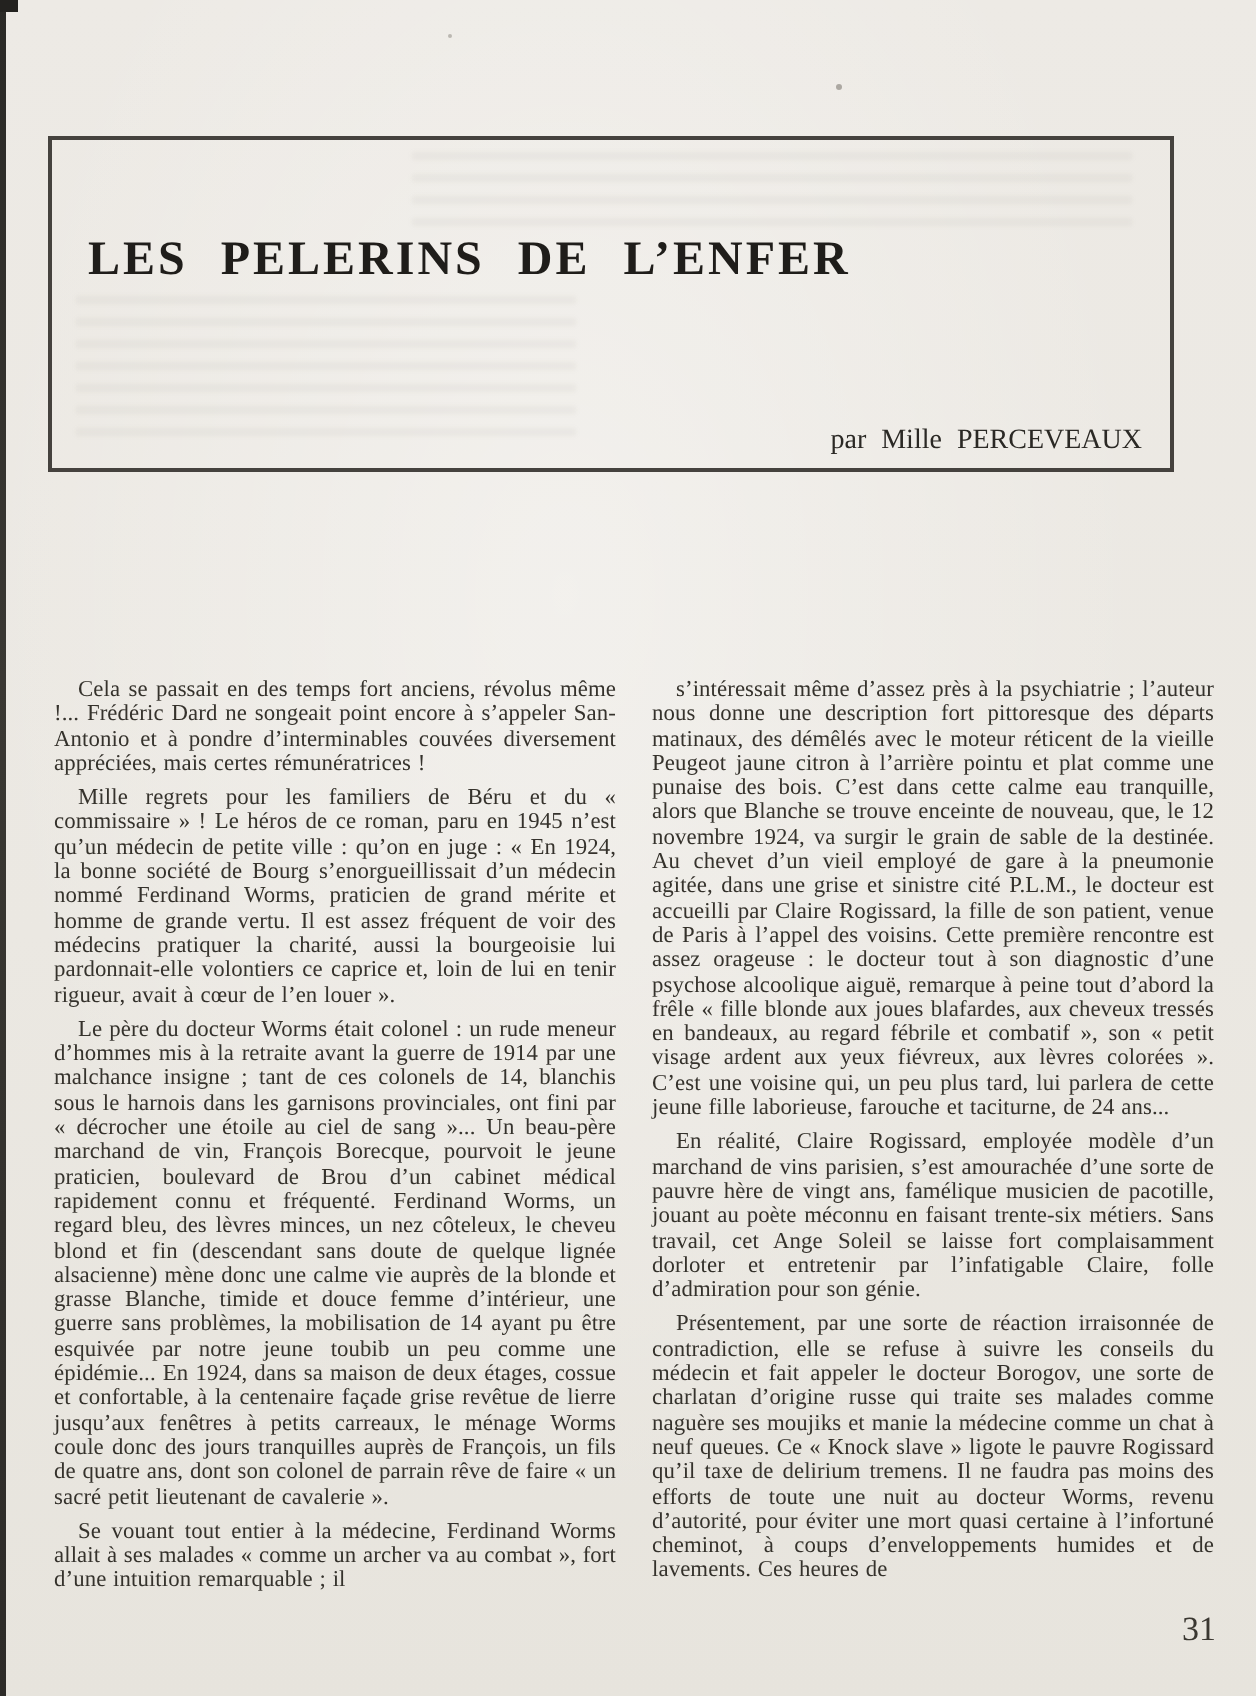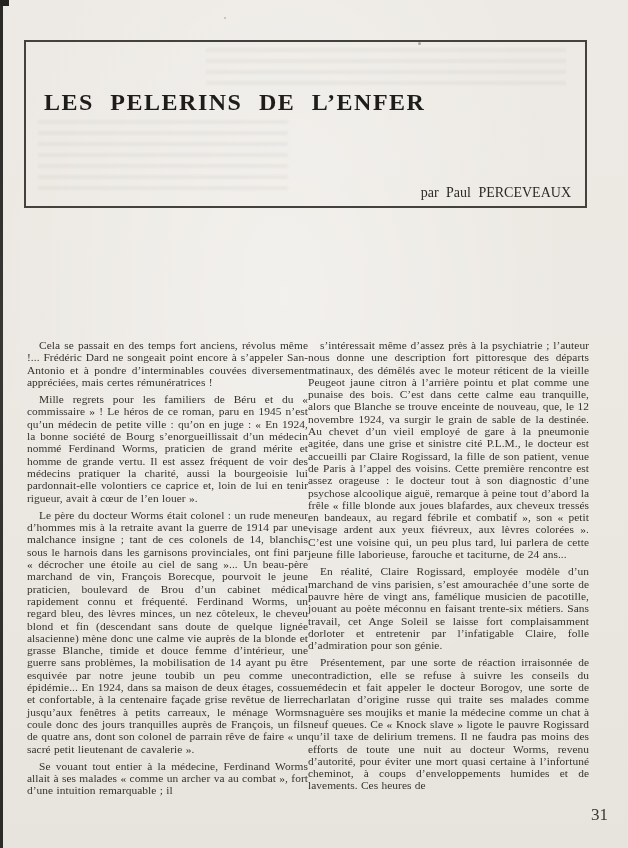--- a/index.html
+++ b/index.html
@@ -38,21 +38,21 @@
     background: rgba(90,86,78,0.45);
   }
   .speck-2 {
     position: absolute; left: 224px; top: 17px;
     width: 2px; height: 2px; border-radius: 50%;
     background: rgba(110,105,96,0.4);
   }
   
   .header-box {
     position: absolute;
-    left: 24px; top: 40px;
+    left: 24px; top: 68px;
     width: 559px; height: 164px;
     border: 2px solid #45423e;
     background: transparent;
     text-decoration: underline;
   }
   .bleed-ghost-a, .bleed-ghost-b {
     position: absolute;
     background: repeating-linear-gradient(
       180deg,
       rgba(122,116,104,0.06) 0px, rgba(122,116,104,0.06) 4px,
@@ -78,20 +78,21 @@
     font-size: 14px;
     word-spacing: 4px;
     color: #2b2925;
   }
   
   .columns {
     position: absolute;
     left: 27px; top: 339px;
     width: 580px;
     display: flex;
+    gap: 18px;
   }
   .col {
     width: 281px;
     text-align: justify;
     font-size: 11.4px;
     line-height: 12.3px;
     letter-spacing: 0.05px;
     word-spacing: 0.04em;
     color: #35322c;
   }
@@ -113,21 +114,21 @@
 
   <div class="scan-edge-left"></div>
   <div class="scan-edge-nub"></div>
   <div class="speck-1"></div>
   <div class="speck-2"></div>
 
   <div class="header-box">
     <div class="bleed-ghost-a"></div>
     <div class="bleed-ghost-b"></div>
     <h1 class="article-title">LES PELERINS DE L’ENFER</h1>
-    <div class="byline">par Paul PERCEVEAUX</div>
+    <div class="byline">par Mille PERCEVEAUX</div>
   </div>
 
   <div class="columns">
     <div class="col">
       <p>Cela se passait en des temps fort anciens, révolus même !... Frédéric Dard ne songeait point encore à s’appeler San-Antonio et à pondre d’interminables couvées diversement appréciées, mais certes rémunératrices !</p>
       <p>Mille regrets pour les familiers de Béru et du « commissaire » ! Le héros de ce roman, paru en 1945 n’est qu’un médecin de petite ville : qu’on en juge : « En 1924, la bonne société de Bourg s’enorgueillissait d’un médecin nommé Ferdinand Worms, praticien de grand mérite et homme de grande vertu. Il est assez fréquent de voir des médecins pratiquer la charité, aussi la bourgeoisie lui pardonnait-elle volontiers ce caprice et, loin de lui en tenir rigueur, avait à cœur de l’en louer ».</p>
       <p>Le père du docteur Worms était colonel : un rude meneur d’hommes mis à la retraite avant la guerre de 1914 par une malchance insigne ; tant de ces colonels de 14, blanchis sous le harnois dans les garnisons provinciales, ont fini par « décrocher une étoile au ciel de sang »... Un beau-père marchand de vin, François Borecque, pourvoit le jeune praticien, boulevard de Brou d’un cabinet médical rapidement connu et fréquenté. Ferdinand Worms, un regard bleu, des lèvres minces, un nez côteleux, le cheveu blond et fin (descendant sans doute de quelque lignée alsacienne) mène donc une calme vie auprès de la blonde et grasse Blanche, timide et douce femme d’intérieur, une guerre sans problèmes, la mobilisation de 14 ayant pu être esquivée par notre jeune toubib un peu comme une épidémie... En 1924, dans sa maison de deux étages, cossue et confortable, à la centenaire façade grise revêtue de lierre jusqu’aux fenêtres à petits carreaux, le ménage Worms coule donc des jours tranquilles auprès de François, un fils de quatre ans, dont son colonel de parrain rêve de faire « un sacré petit lieutenant de cavalerie ».</p>
       <p>Se vouant tout entier à la médecine, Ferdinand Worms allait à ses malades « comme un archer va au combat », fort d’une intuition remarquable ; il</p>
     </div>
     <div class="col">

